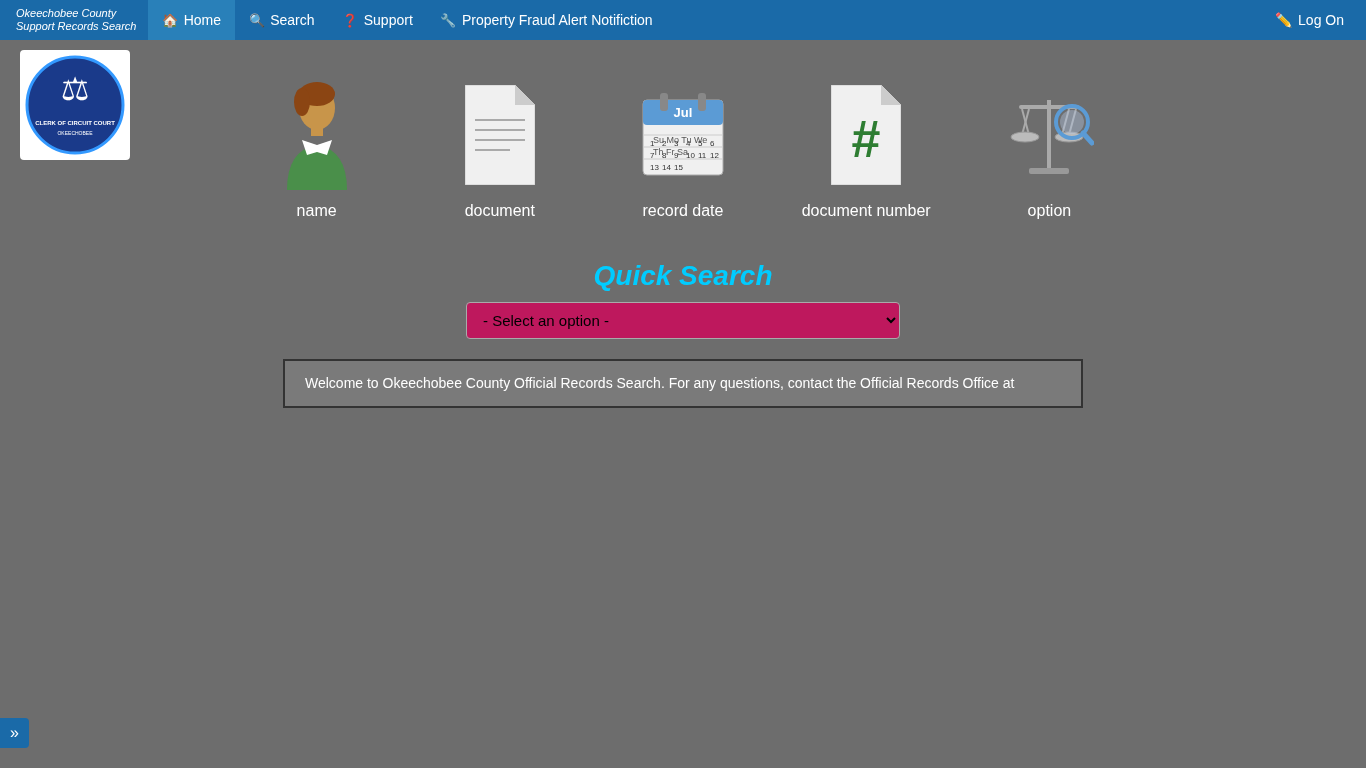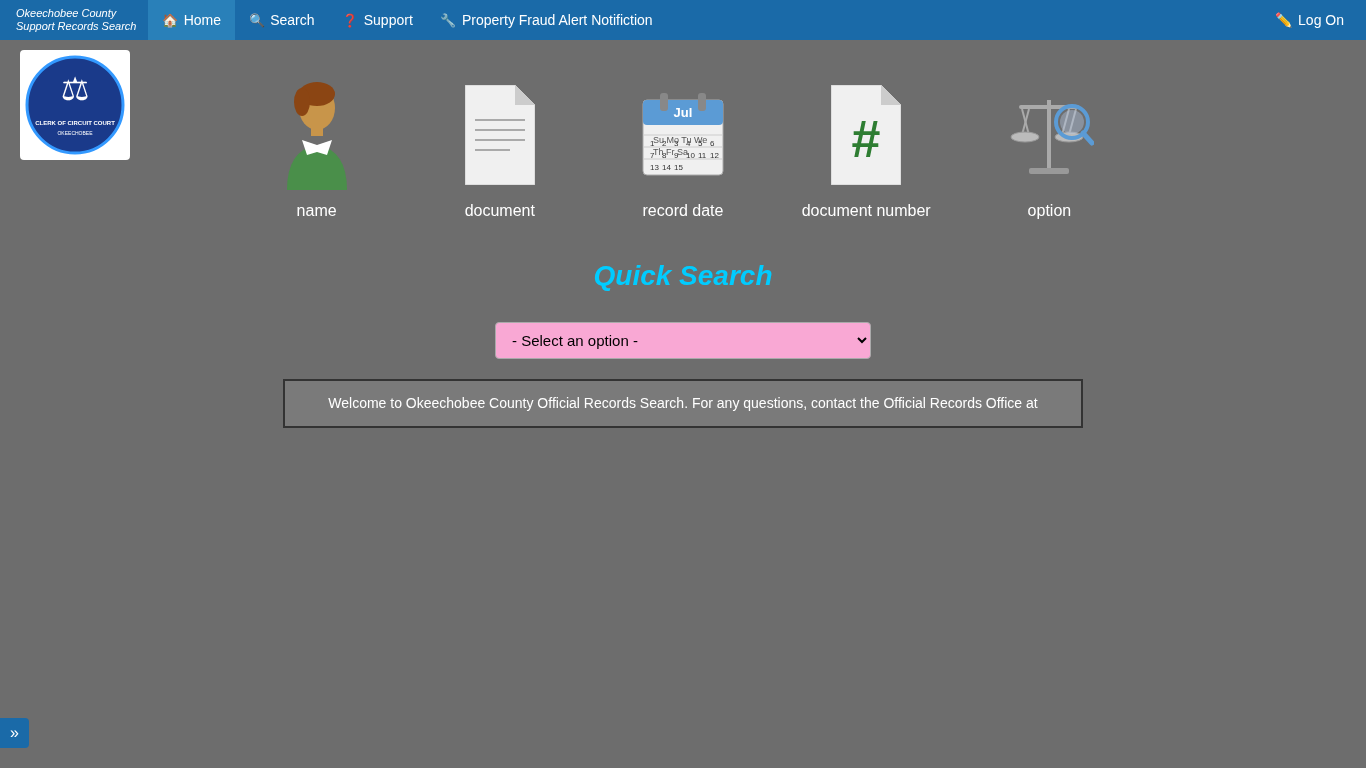--- a/index.html
+++ b/index.html
@@ -112,42 +112,41 @@
       margin-top: 30px;
       display: flex;
       flex-direction: column;
       align-items: center;
       width: 100%;
     }
     .quick-search-title {
       font-size: 28px;
       font-weight: bold;
       color: #00ccff;
-      margin-bottom: 30px;
+      margin-bottom: 10px;
       font-style: italic;
     }
     .quick-search-select {
-      width: 376px;
+      width: 434px;
       padding: 8px 12px;
       font-size: 15px;
       border: 1px solid #aaa;
       border-radius: 4px;
-      background: #f9a8d4;
+      background: #be185d;
       cursor: pointer;
     }
 
     
     .welcome-box {
       margin-top: 20px;
       border: 2px solid #333;
       background: rgba(200,200,200,0.15);
       padding: 12px 20px;
       width: 800px;
       max-width: 95%;
-      text-align: center;
       color: white;
       font-size: 14px;
       line-height: 1.5;
     }
 
     
     .sidebar-toggle {
       position: fixed;
       bottom: 20px;
       left: 0;

